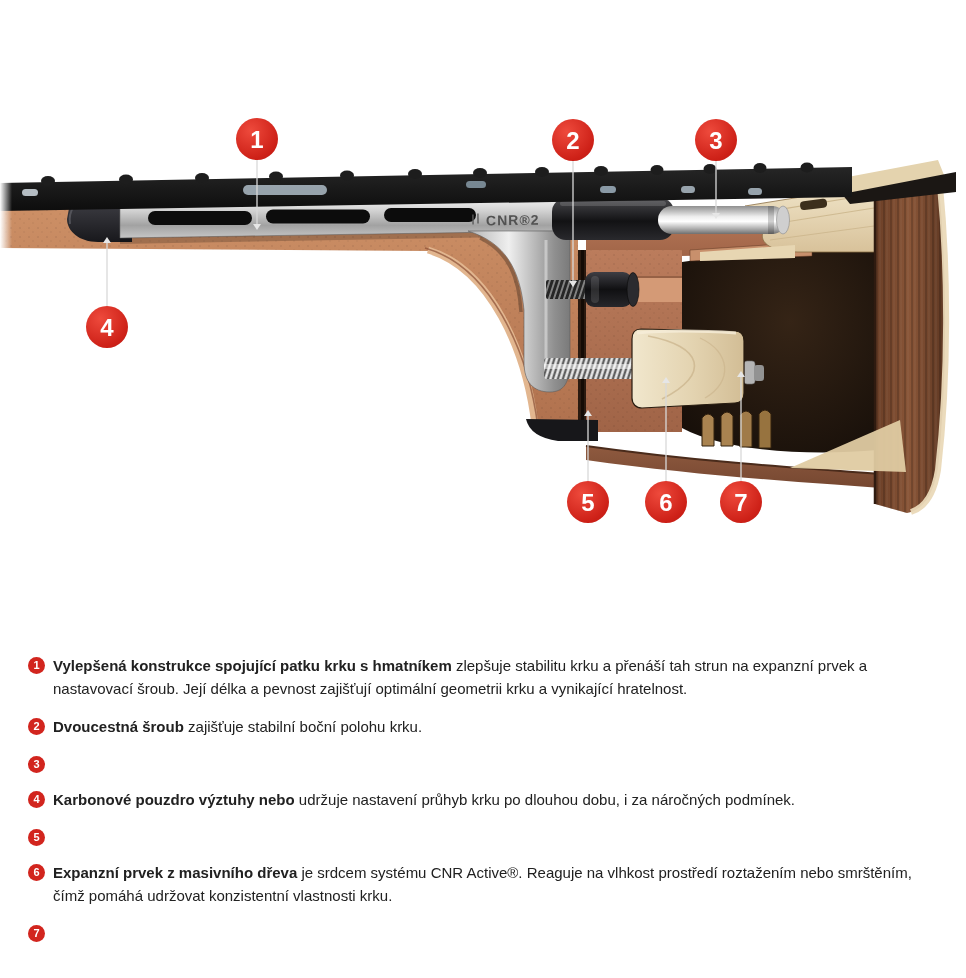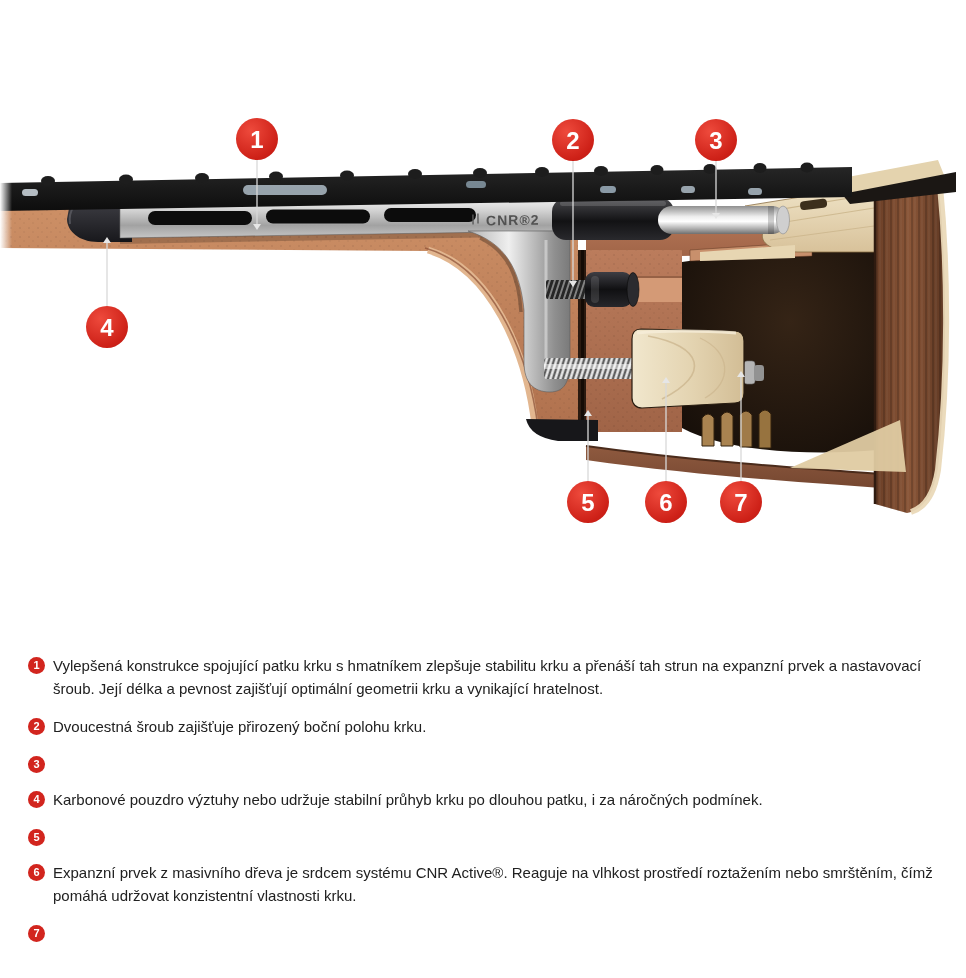--- a/index.html
+++ b/index.html
@@ -6,21 +6,21 @@
   .page{width:966px;height:978px;position:relative;overflow:hidden;background:#fff;
         font-family:"Liberation Sans",sans-serif;color:#212121;}
   .figure{width:966px;height:600px;position:relative;}
   .figure svg{display:block;}
   .legend{position:relative;padding-top:54px;}
   .legend-item{display:flex;align-items:flex-start;margin:0 0 15px 28px;position:relative;z-index:1;}
   .bullet{flex:none;width:17px;height:17px;border-radius:50%;background:#d2251e;color:#fff;
           font-size:11px;font-weight:bold;display:flex;align-items:center;justify-content:center;
           margin-top:3px;margin-right:8px;line-height:1;}
   .legend-item p{margin:0;font-size:15px;line-height:23px;max-width:880px;}
-  .legend-item b{font-weight:400;}
+  .legend-item b{font-weight:700;}
   .watermark{position:absolute;left:62px;top:816px;width:140px;z-index:0;opacity:.9;}
   .watermark .wm-text{font-size:19px;font-weight:bold;color:#cccccc;letter-spacing:1px;margin-top:2px;padding-left:2px;}
 </style>
 </head>
 <body>
 
 <div class="page">
 
   <div class="figure">
   <svg width="966" height="600" viewBox="0 0 966 600">
@@ -316,34 +316,34 @@
       <span class="bullet">
           <span>1</span>
         </span>
       <p><b>Vylepšená konstrukce spojující patku krku s hmatníkem</b><span> zlepšuje stabilitu krku a přenáší tah strun na expanzní prvek a nastavovací šroub. Její délka a pevnost zajišťují optimální geometrii krku a vynikající hratelnost.</span></p>
     </div>
 
     <div class="legend-item">
       <span class="bullet">
           <span>2</span>
         </span>
-      <p><b>Dvoucestná šroub</b><span> zajišťuje přirozený boční polohu krku.</span></p>
+      <p><b>Dvoucestná šroub</b><span> zajišťuje stabilní boční polohu krku.</span></p>
     </div>
 
     <div class="legend-item">
       <span class="bullet">
           <span>3</span>
         </span>
     </div>
 
     <div class="legend-item">
       <span class="bullet">
           <span>4</span>
         </span>
-      <p><b>Karbonové pouzdro výztuhy nebo</b><span> udržuje stabilní průhyb krku po dlouhou patku, i za náročných podmínek.</span></p>
+      <p><b>Karbonové pouzdro výztuhy nebo</b><span> udržuje nastavení průhyb krku po dlouhou dobu, i za náročných podmínek.</span></p>
     </div>
 
     <div class="legend-item">
       <span class="bullet">
           <span>5</span>
         </span>
     </div>
 
     <div class="legend-item">
       <span class="bullet">

